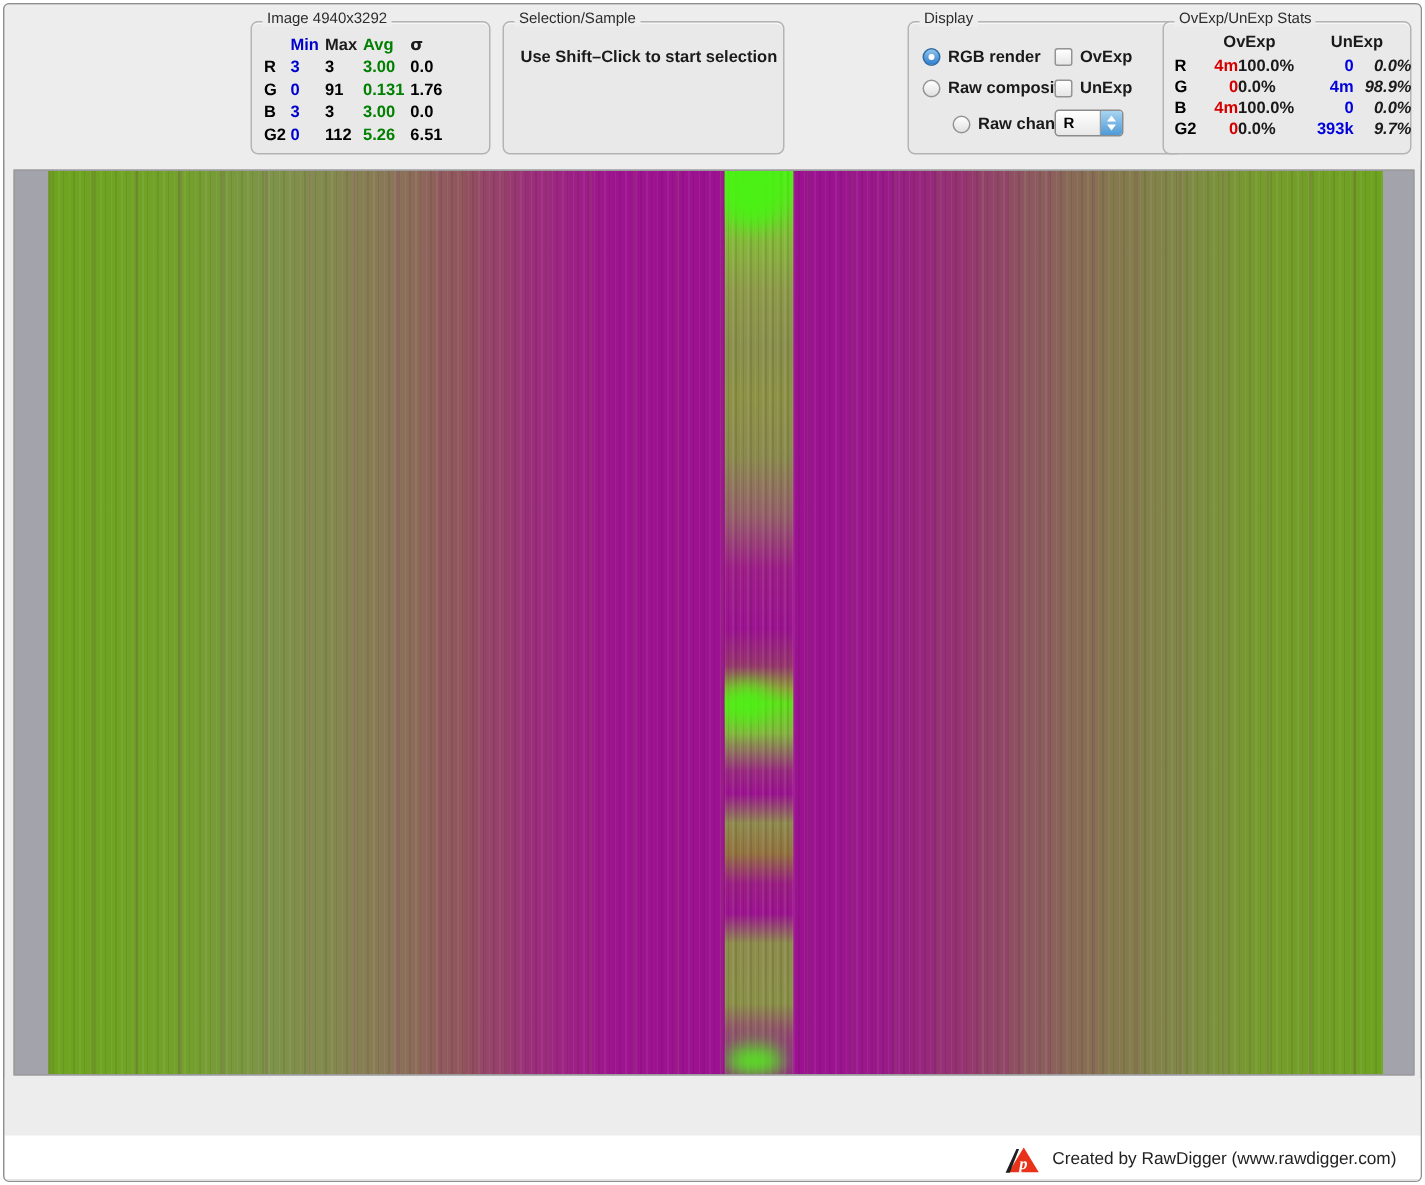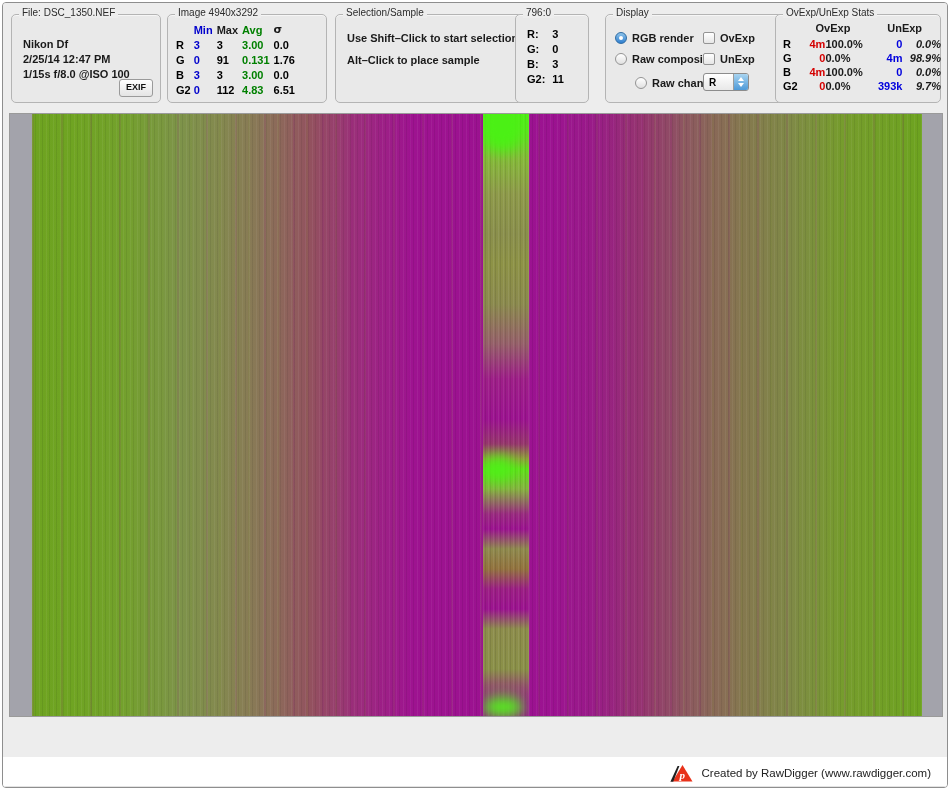--- a/index.html
+++ b/index.html
@@ -346,30 +346,20 @@
     background: #e3e3e3;
   }
 </style>
 </head>
 <body>
 
 <div class="window">
 
   <div class="toppanels">
 
-    <div class="group" id="g-file">
-      <div class="gtitle">File: DSC_1350.NEF</div>
-      <div class="gbox"></div>
-      <div class="filelines">
-        <div>Nikon Df</div>
-        <div>2/25/14 12:47 PM</div>
-        <div>1/15s f/8.0 @ISO 100</div>
-      </div>
-      <div class="exif-btn">EXIF</div>
-    </div>
 
     <div class="group" id="g-image">
       <div class="gtitle">Image 4940x3292</div>
       <div class="gbox"></div>
       <table class="stats">
         <tbody>
             <tr>
           <th></th>
           <th>Min</th>
           <th style="color:#1a1a1a">Max</th>
@@ -394,60 +384,35 @@
           <td class="ch">B</td>
           <td class="min">3</td>
           <td class="max">3</td>
           <td class="avg">3.00</td>
           <td class="sd">0.0</td>
         </tr>
         <tr>
           <td class="ch">G2</td>
           <td class="min">0</td>
           <td class="max">112</td>
-          <td class="avg">4.83</td>
+          <td class="avg">5.26</td>
           <td class="sd">6.51</td>
         </tr>
       </tbody>
         </table>
     </div>
 
     <div class="group" id="g-sel">
       <div class="gtitle">Selection/Sample</div>
       <div class="gbox"></div>
       <div class="sel-lines">
         <div>Use Shift–Click to start selection</div>
-        <div>Alt–Click to place sample</div>
       </div>
     </div>
 
-    <div class="group" id="g-pix">
-      <div class="gtitle">796:0</div>
-      <div class="gbox"></div>
-      <table class="pix">
-        <tbody>
-            <tr>
-          <td class="lbl">R:</td>
-          <td>3</td>
-        </tr>
-        <tr>
-          <td class="lbl">G:</td>
-          <td>0</td>
-        </tr>
-        <tr>
-          <td class="lbl">B:</td>
-          <td>3</td>
-        </tr>
-        <tr>
-          <td class="lbl">G2:</td>
-          <td>11</td>
-        </tr>
-      </tbody>
-        </table>
-    </div>
 
     <div class="group" id="g-disp">
       <div class="gtitle">Display</div>
       <div class="gbox"></div>
 
       <div class="radio-row" style="left:10px; top:25px;text-align:right;">
         <span class="radio on"></span>
         <span>RGB render</span>
       </div>
       <div class="radio-row" style="left:10px; top:46px;">

